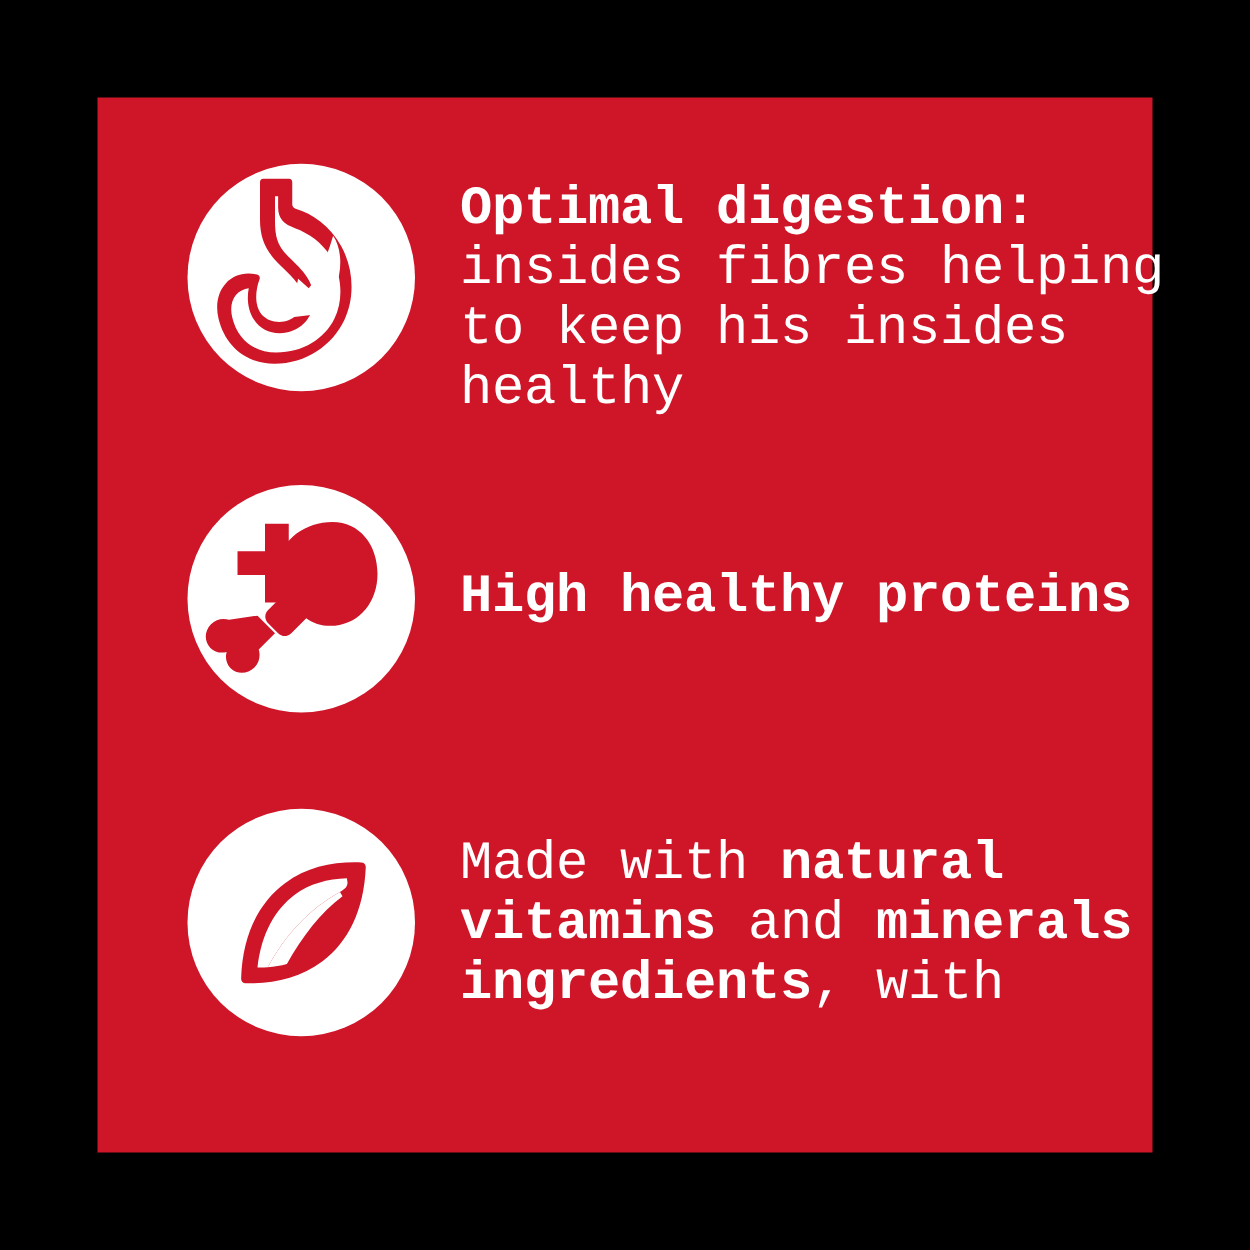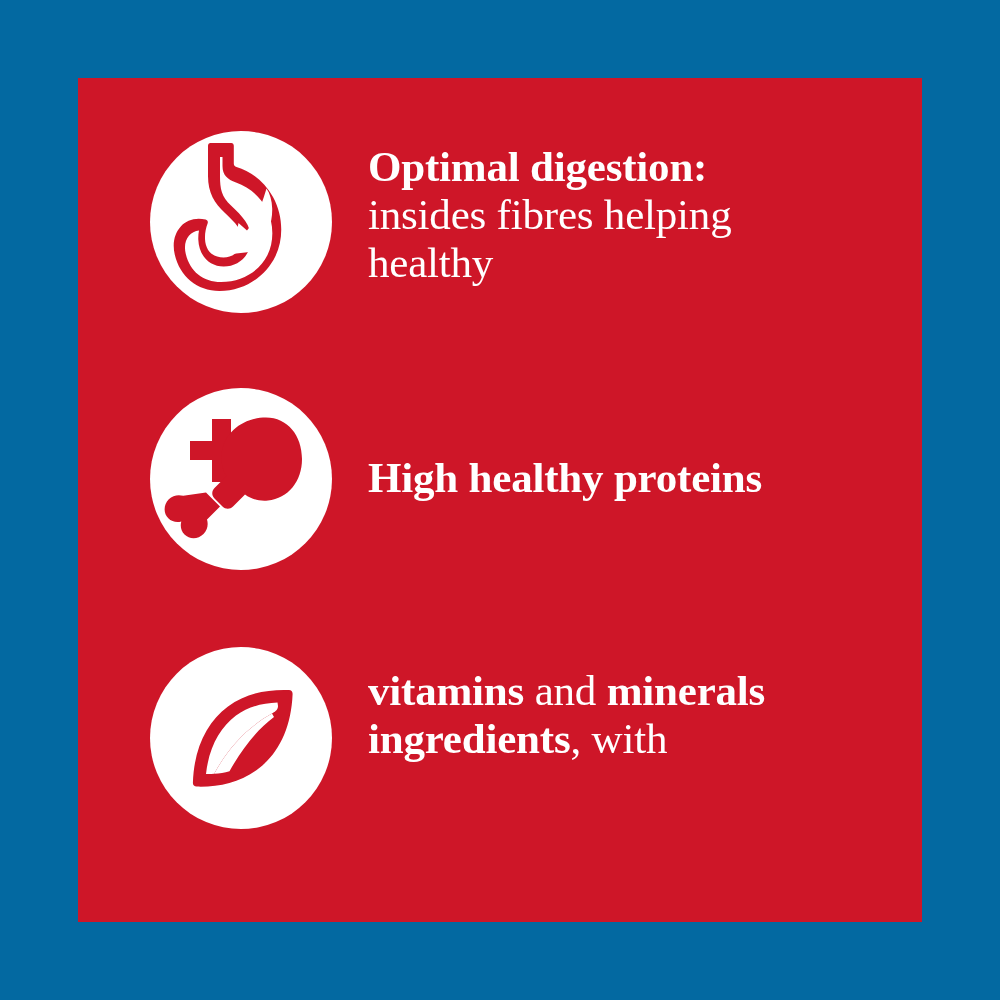--- a/index.html
+++ b/index.html
@@ -79,21 +79,21 @@
   
   #row-0 .row-text { padding-top: 12px; }
   #row-1 .row-text { padding-top: 66px; }
   #row-2 .row-text { padding-top: 20px; }
 
   .line { display: block; white-space: nowrap; }
 </style>
 </head>
 <body>
 
-<div id="stage" style="background: #0369a1;">
+<div id="stage" style="background: #000000; font-family: Liberation Mono, monospace;">
   <div id="panel" style="background: rgb(206, 22, 40);">
 
     <div class="row" id="row-0">
       <div class="icon-wrap">
         <div class="icon-disc" style="background: rgb(255, 255, 255);">
           <svg viewBox="0 0 182 182" aria-hidden="true">
 
             <path fill="#CE1628" d="
               M 60.5 12
               C 59.0 12 58.0 13.2 58.0 14.7
@@ -142,20 +142,21 @@
               L 97.0 99.5
               C 106.5 88.5 111.5 74.0 116.5 57.5
               Z
             "></path>
           </svg>
         </div>
       </div>
       <div class="row-text" style="color: rgb(255, 255, 255);">
           <span class="line"><b>Optimal digestion:</b></span>
           <span class="line"><span>insides fibres helping</span></span>
+          <span class="line"><span>to keep his insides</span></span>
           <span class="line"><span>healthy</span></span>
         </div>
     </div>
 
     <div class="row" id="row-1">
       <div class="icon-wrap">
         <div class="icon-disc" style="background: rgb(255, 255, 255);">
           <svg viewBox="0 0 182 182" aria-hidden="true">
 
             <path fill="#CE1628" d="
@@ -236,19 +237,20 @@
               M 122.0 66.5
               C 97.5 80.0 78.0 101.0 64.2 126.8
               C 69.5 126.4 74.6 125.6 79.5 124.2
               C 92.0 102.0 106.5 83.0 124.0 70.0
               Z
             "></path>
           </svg>
         </div>
       </div>
       <div class="row-text" style="color: rgb(255, 255, 255);">
+          <span class="line"><span>Made with </span><b>natural</b></span>
           <span class="line"><b>vitamins</b><span> and </span><b>minerals</b></span>
           <span class="line"><b>ingredients</b><span>, with</span></span>
         </div>
     </div>
 
   </div>
 </div>
 
 </body></html>

